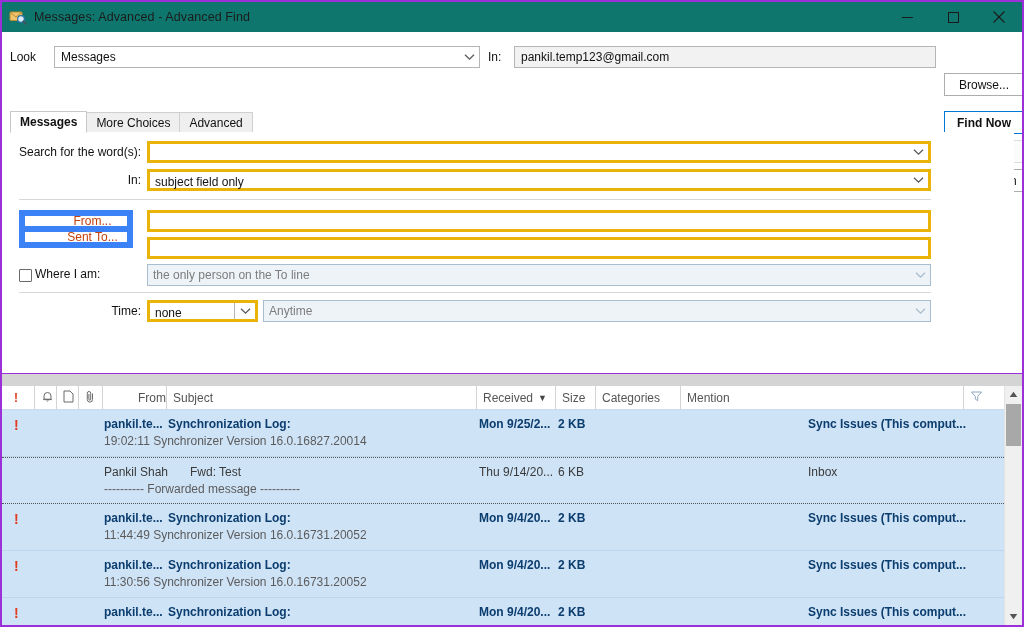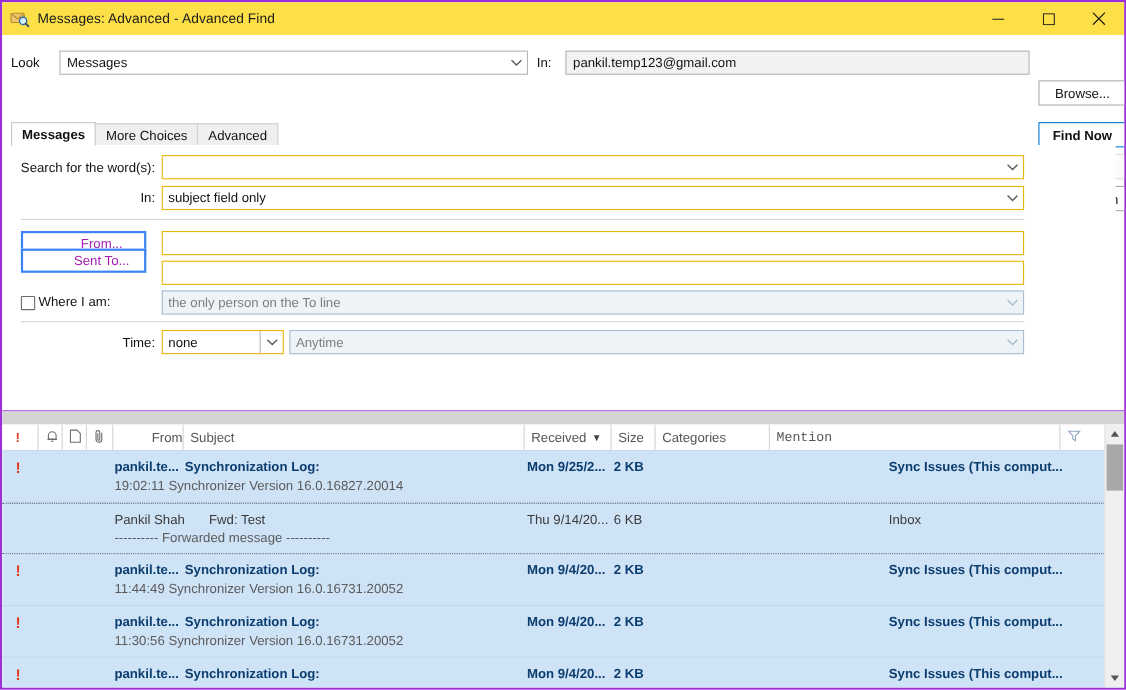--- a/index.html
+++ b/index.html
@@ -25,21 +25,21 @@
     border: 2px solid #8a2be2;
     border-color: #9b30d9;
     background: #ffffff;
     overflow: hidden;
   }
 
   
   #titlebar {
     position: relative;
     height: 30px;
-    background: #fde047;
+    background: #0f766e;
     display: flex;
     align-items: center;
   }
   #title-icon {
     width: 18px;
     height: 18px;
     margin-left: 7px;
     margin-right: 7px;
     flex: 0 0 auto;
     position: relative;
@@ -197,42 +197,42 @@
     position: absolute;
     text-align: right;
     font-size: 12px;
     color: #111;
     white-space: nowrap;
   }
 
   .tfield {
     position: absolute;
     box-sizing: border-box;
-    border: 1px solid #eab308;
+    border: 3px solid #eab308;
     background: #ffffff;
     height: 22px;
   }
   .tfield .cval {
     position: absolute; left: 5px; top: 3px;
     font-size: 12px; color: #111;
   }
   .tfield.disabled {
     background: #eef3f8;
     border: 1px solid #a8bdd0;
   }
   .tfield.disabled .cval { color: #7d7d7d; }
 
   .pbtn {
     position: absolute;
     box-sizing: border-box;
     width: 114px; height: 22px;
-    border: 2px solid #3b82f6;
-    background: #ffffff;
-    font-size: 12px;
-    color: #a21caf;
+    border: 6px solid #3b82f6;
+    background: #ffffff;
+    font-size: 12px;
+    color: #c2410c;
     display: flex; align-items: center; justify-content: center;
     font-family: "Liberation Sans", sans-serif;
     padding-left: 39px;
   }
 
   .sep {
     position: absolute;
     height: 1px;
     background: #d8d8d8;
   }
@@ -592,21 +592,21 @@
       <div class="ch" style="left:474px; width:79px;">
         <span>Received</span>
         <span class="sortarrow" style="font-size:9px;color:#444;">▼</span>
       </div>
       <div class="ch" style="left:553px; width:40px;">
         <span>Size</span>
       </div>
       <div class="ch" style="left:593px; width:80px;">
         <span>Categories</span>
       </div>
-      <div class="ch" style="left:697px; width:130px;font-family:Liberation Mono, monospace;">
+      <div class="ch" style="left:678px; width:130px;">
         <span>Mention</span>
       </div>
       <div class="ch" style="left:961px; width:42px;">
         <span>
           <svg width="13" height="13" viewBox="0 0 13 13">
               <path d="M1.5 2 h10 l-3.8 4.3 v4.4 l-2.4 -1.6 v-2.8 z" fill="none" stroke="#8fa6c0" stroke-width="1"></path>
             </svg>
         </span>
       </div>
     </div>

